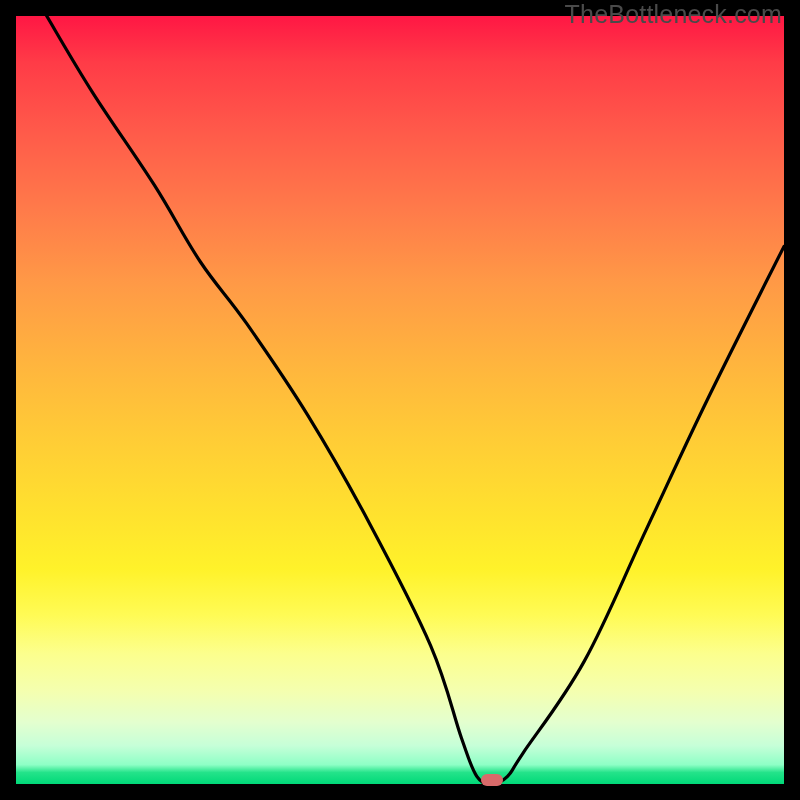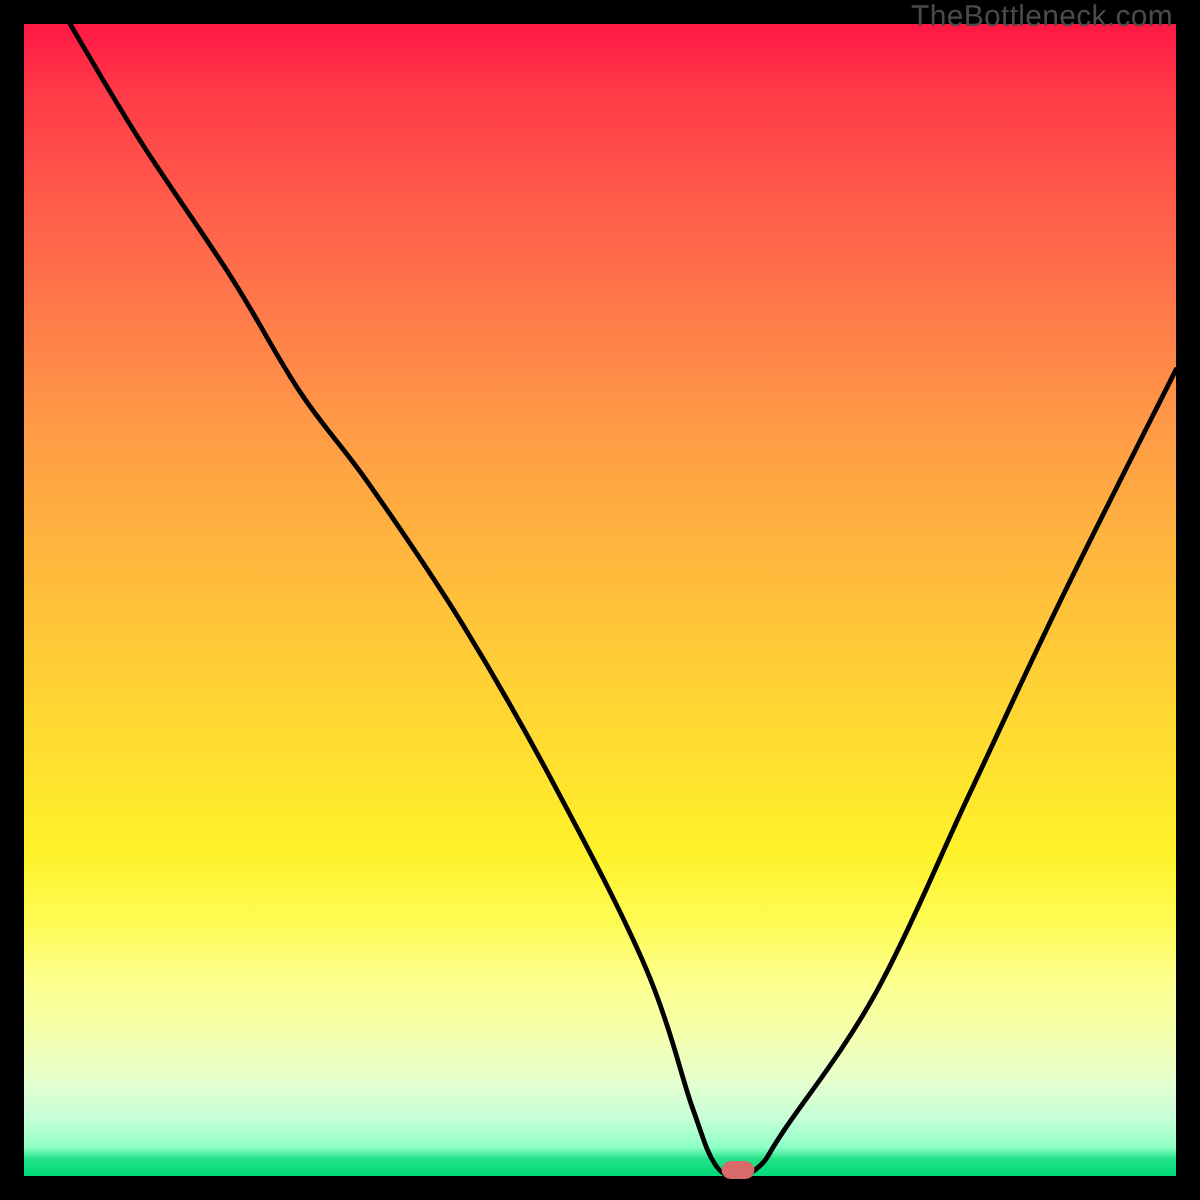--- a/index.html
+++ b/index.html
@@ -51,21 +51,21 @@
     top: 16px;
     width: 768px;
     height: 768px;
     pointer-events: none;
   }
   .watermark {
     position: absolute;
     top: 0px;
     right: 18px;
     color: #4a4a4a;
-    font-size: 20px;
+    font-size: 25px;
     font-weight: 500;
     letter-spacing: 0.2px;
     user-select: none;
   }
   .marker {
     position: absolute;
     width: 22px;
     height: 12px;
     border-radius: 6px;
     background: #d86a6a;

